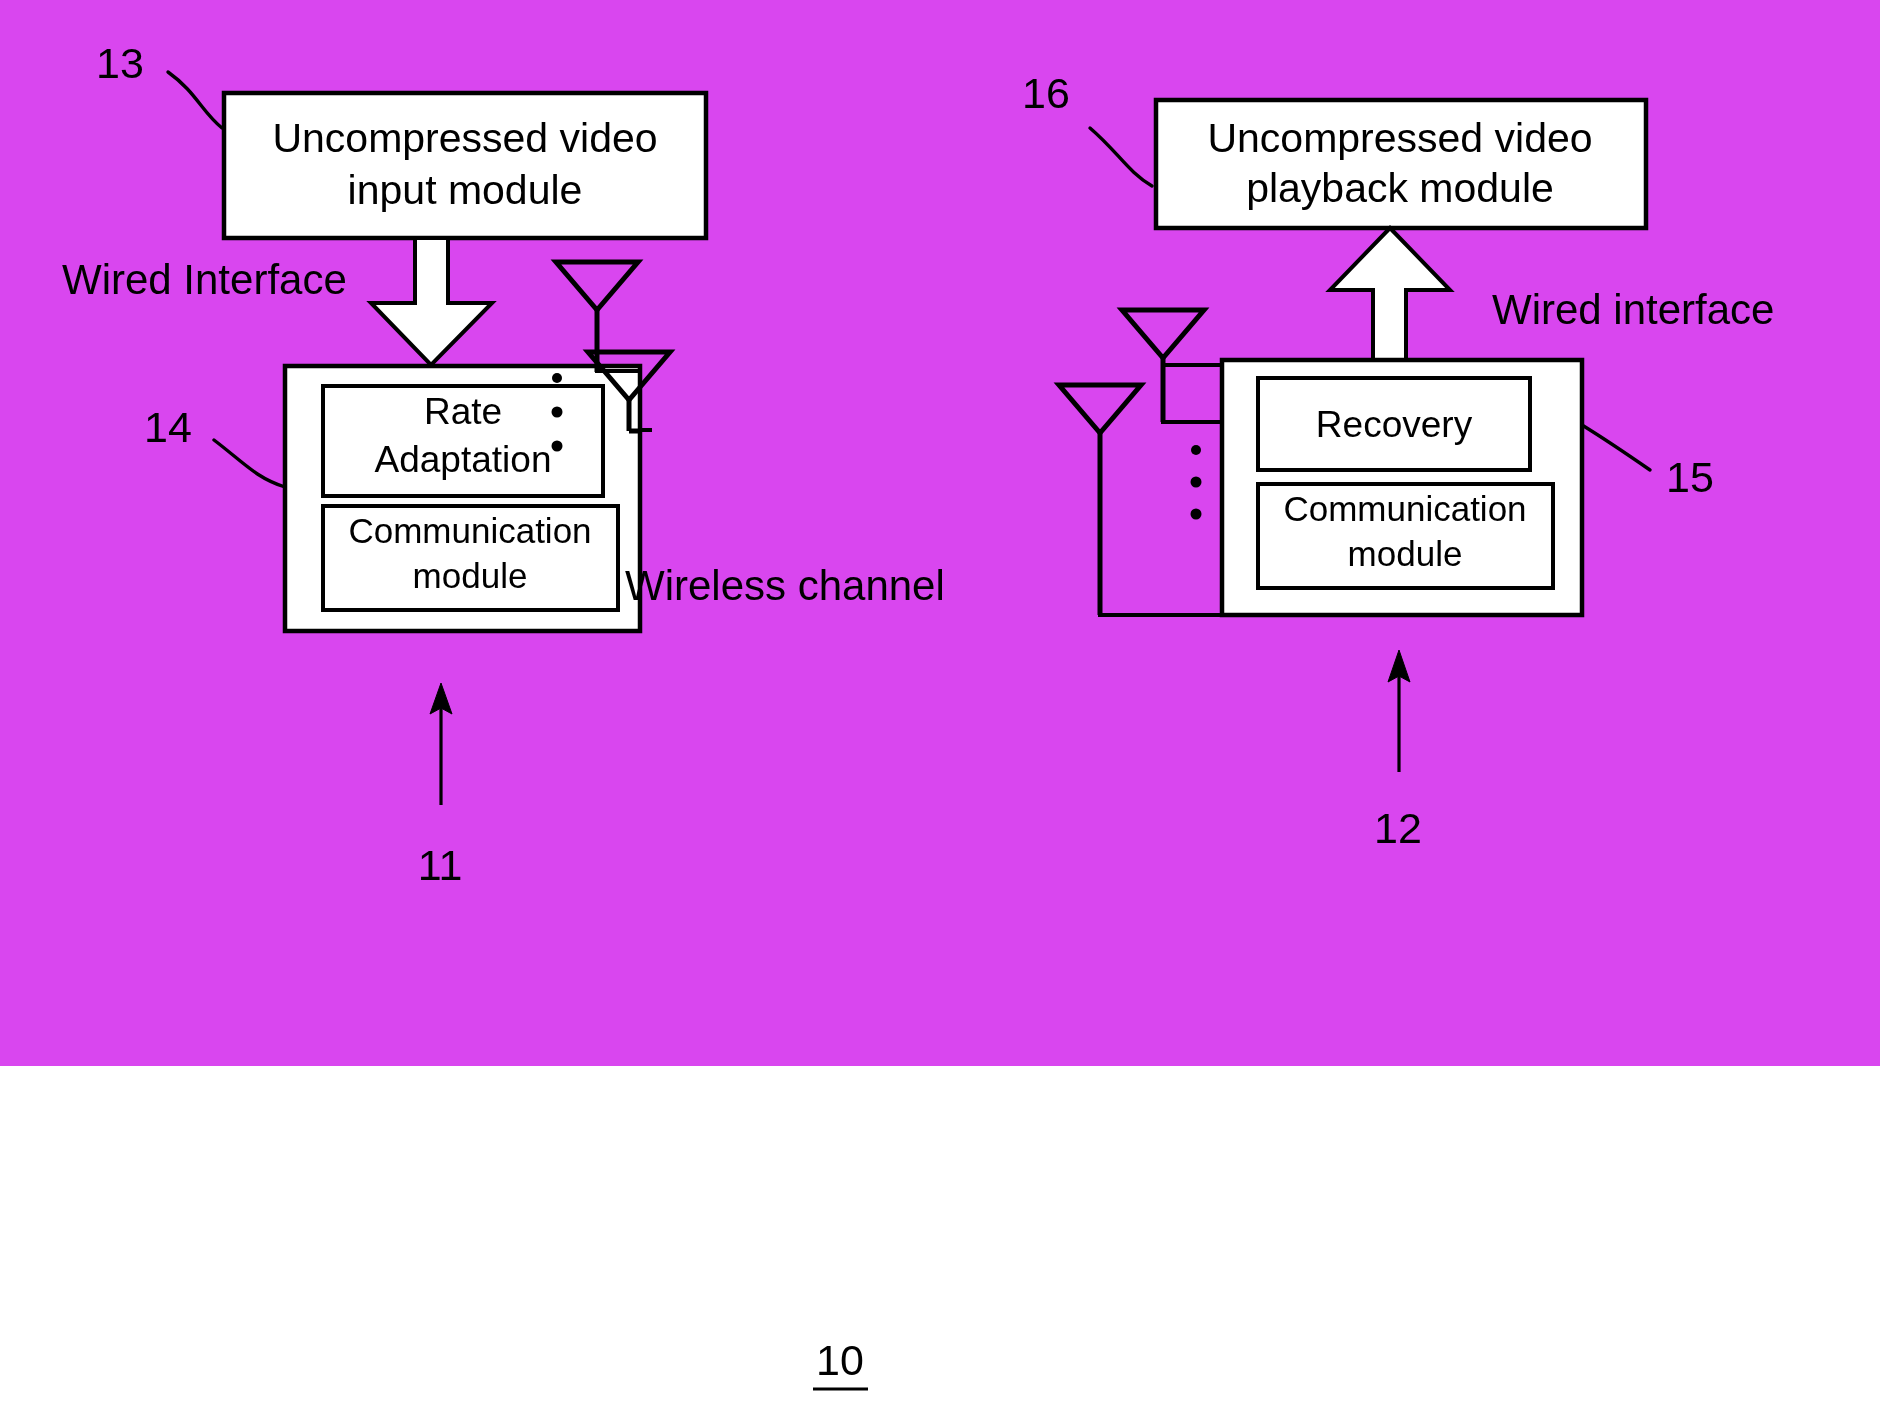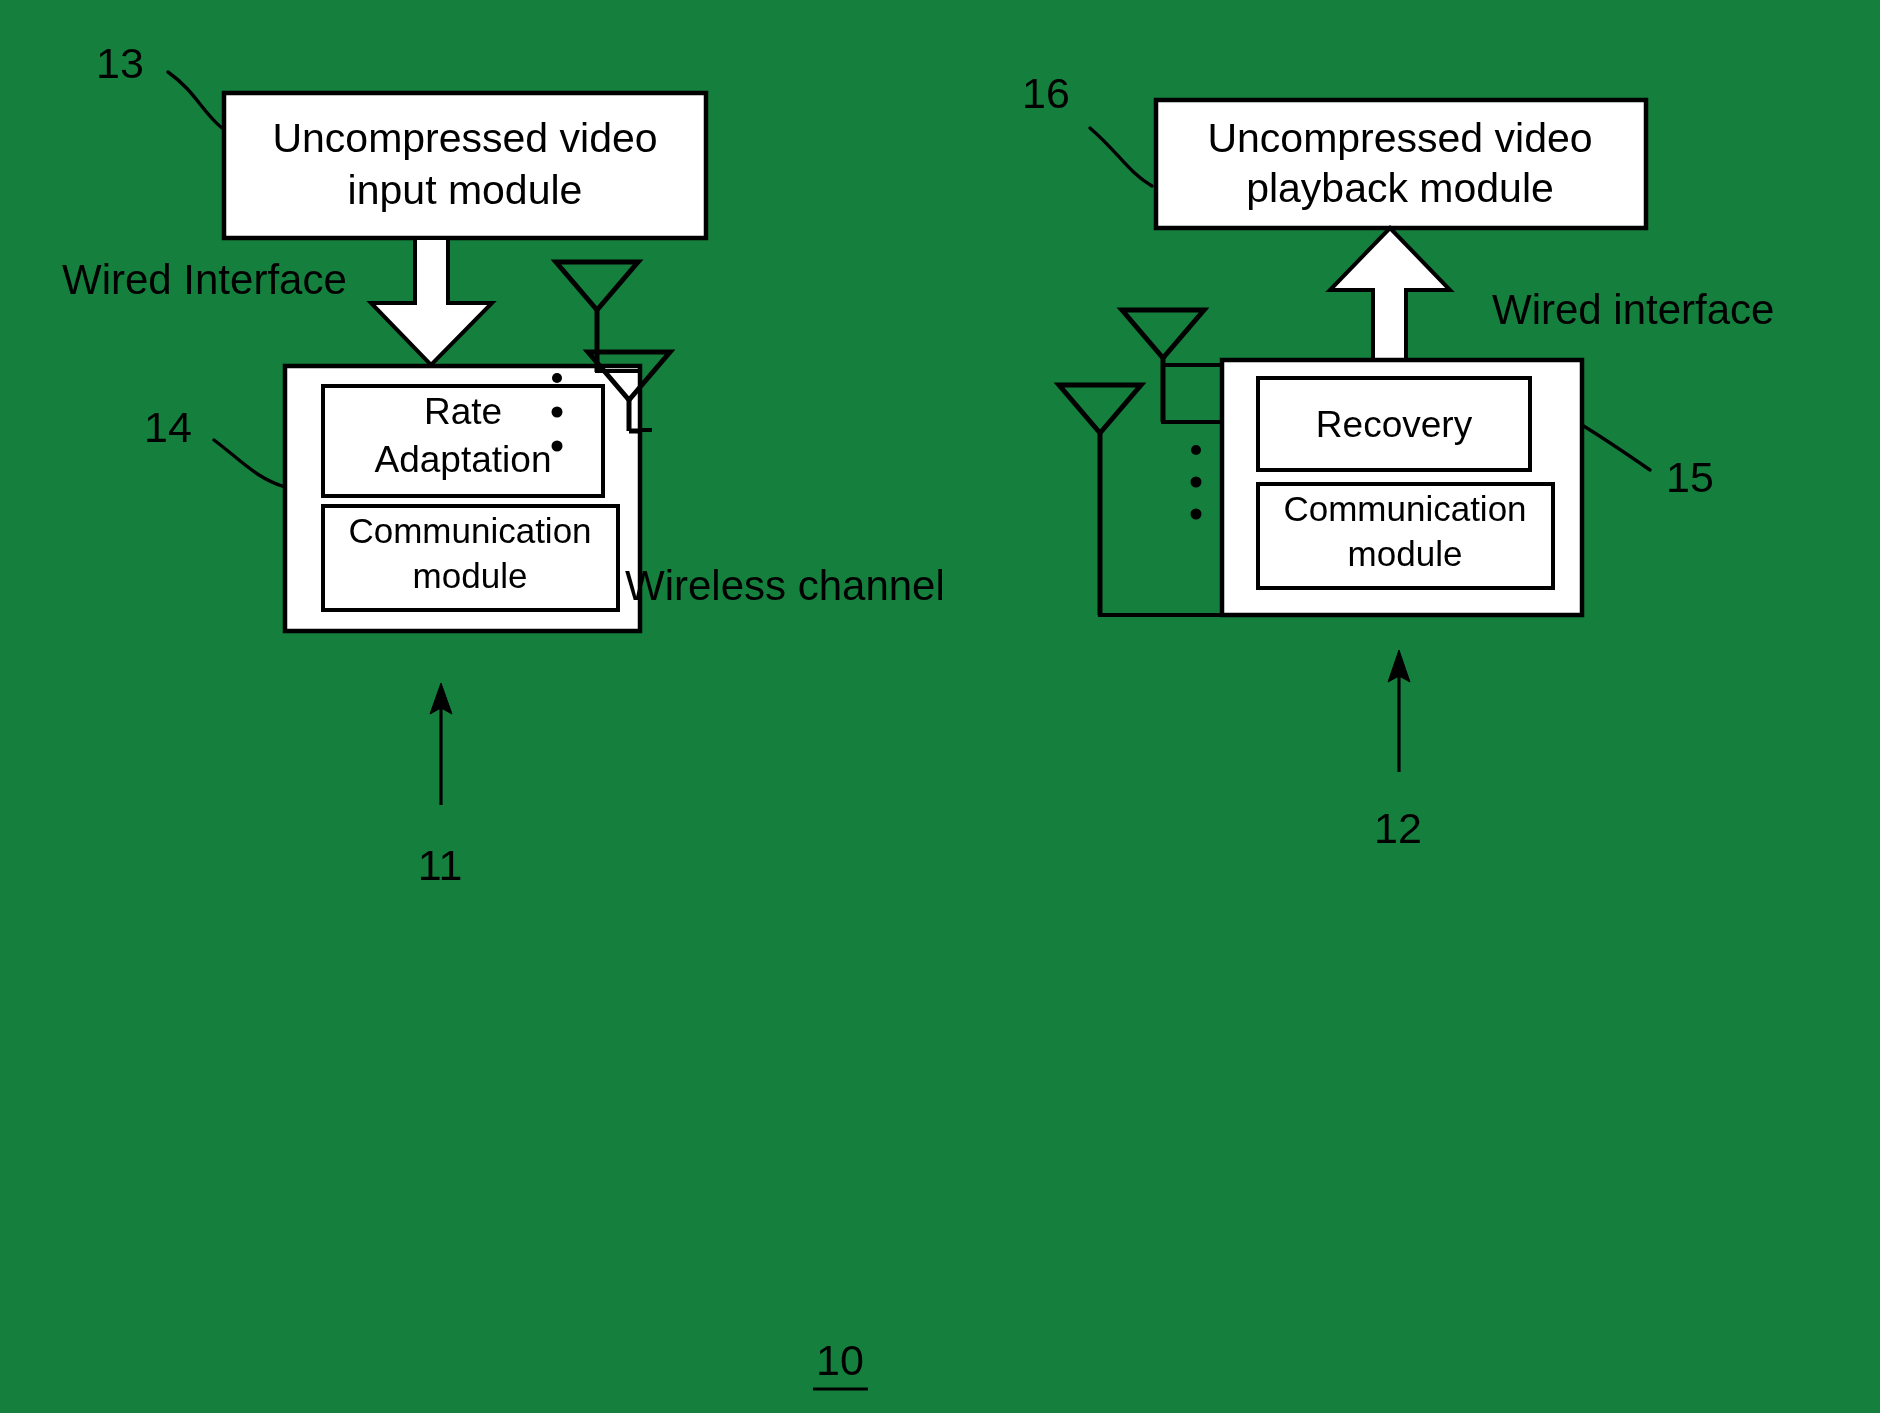--- a/index.html
+++ b/index.html
@@ -10,22 +10,22 @@
   body {
     width: 1880px;
     height: 1413px;
     font-family: "Liberation Sans", sans-serif;
     color: #000000;
     overflow: hidden;
   }
   #figure-root {
     position: relative;
     width: 1880px;
-    height: 1413px;
-    background: #15803d;
+    height: 1066px;
+    background: #d946ef;
   }
   svg#diagram {
     display: block;
     width: 1880px;
     height: 1413px;
   }
   .stroke {
     fill: none;
     stroke: #000000;
     stroke-width: 4;

